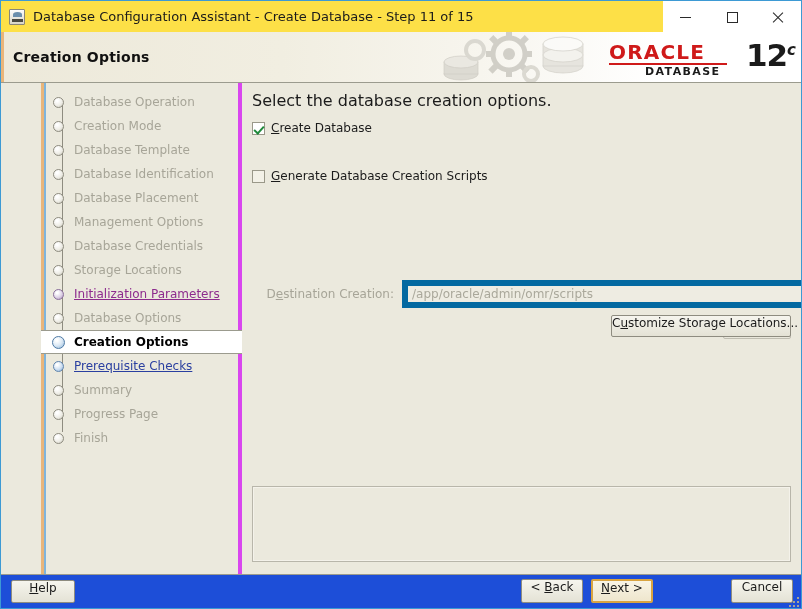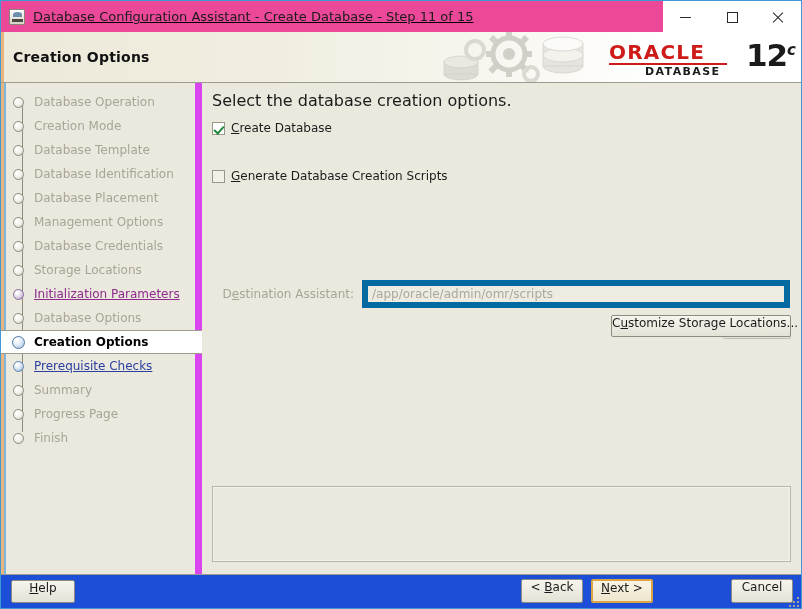--- a/index.html
+++ b/index.html
@@ -24,26 +24,25 @@
     box-sizing: border-box;
     background: #ebe9dd;
     border: 1px solid #3d9ad4;
     display: flex;
     flex-direction: column;
   }
 
   
   #titlebar {
     height: 31px;
-    background: #ec4899;
+    background: #fde047;
     display: flex;
     align-items: center;
     flex: none;
     position: relative;
-    text-decoration: underline;
   }
   #title-icon {
     width: 16px; height: 16px;
     margin-left: 8px; margin-right: 8px;
     flex: none;
     position: relative;
     background: linear-gradient(#fdfdfd, #d8d5c7);
     border: 1px solid #8a8778;
     box-sizing: border-box;
     border-radius: 1px;
@@ -198,23 +197,24 @@
     background: #ebe9dd;
     overflow: hidden;
   }
 
   
   #sidebar {
     width: 201px;
     flex: none;
     position: relative;
     background: #ebe9dd;
-    border-right: 7px solid #d946ef;
+    border-right: 4px solid #d946ef;
     padding-top: 7px;
     box-sizing: border-box;
+    margin-left: 40px;
   }
   #sidebar-accent {
     position: absolute;
     left: 0; top: 0; bottom: 0;
     width: 3px;
     background: #e9b57a;
   }
   #sidebar-accent2 {
     position: absolute;
     left: 3px; top: 0; bottom: 0;
@@ -618,21 +618,21 @@
         <span class="cb checked"></span>
         <span class="cblabel"><span class="mn">C</span><span>reate Database</span></span>
       </div>
 
       <div class="cbrow" style="left:10px; top:86px;">
         <span class="cb unchecked"></span>
         <span class="cblabel"><span class="mn">G</span><span>enerate Database Creation Scripts</span></span>
       </div>
 
       <div id="dest-row">
-        <div id="dest-label"><span>D</span><span class="mn">e</span><span>stination Assistant:</span></div>
+        <div id="dest-label"><span>D</span><span class="mn">e</span><span>stination Creation:</span></div>
         <input id="dest-input" type="text" disabled="" value="/app/oracle/admin/omr/scripts" style="">
       </div>
 
       <div class="btn disabled" id="browse-btn"><span>Br</span><span class="mn">o</span><span>wse...</span></div>
 
       <div class="btn" id="customize-btn"><span>C</span><span class="mn">u</span><span>stomize Storage Locations...</span></div>
 
       <div id="message-panel"></div>
     </div>
   </div>

